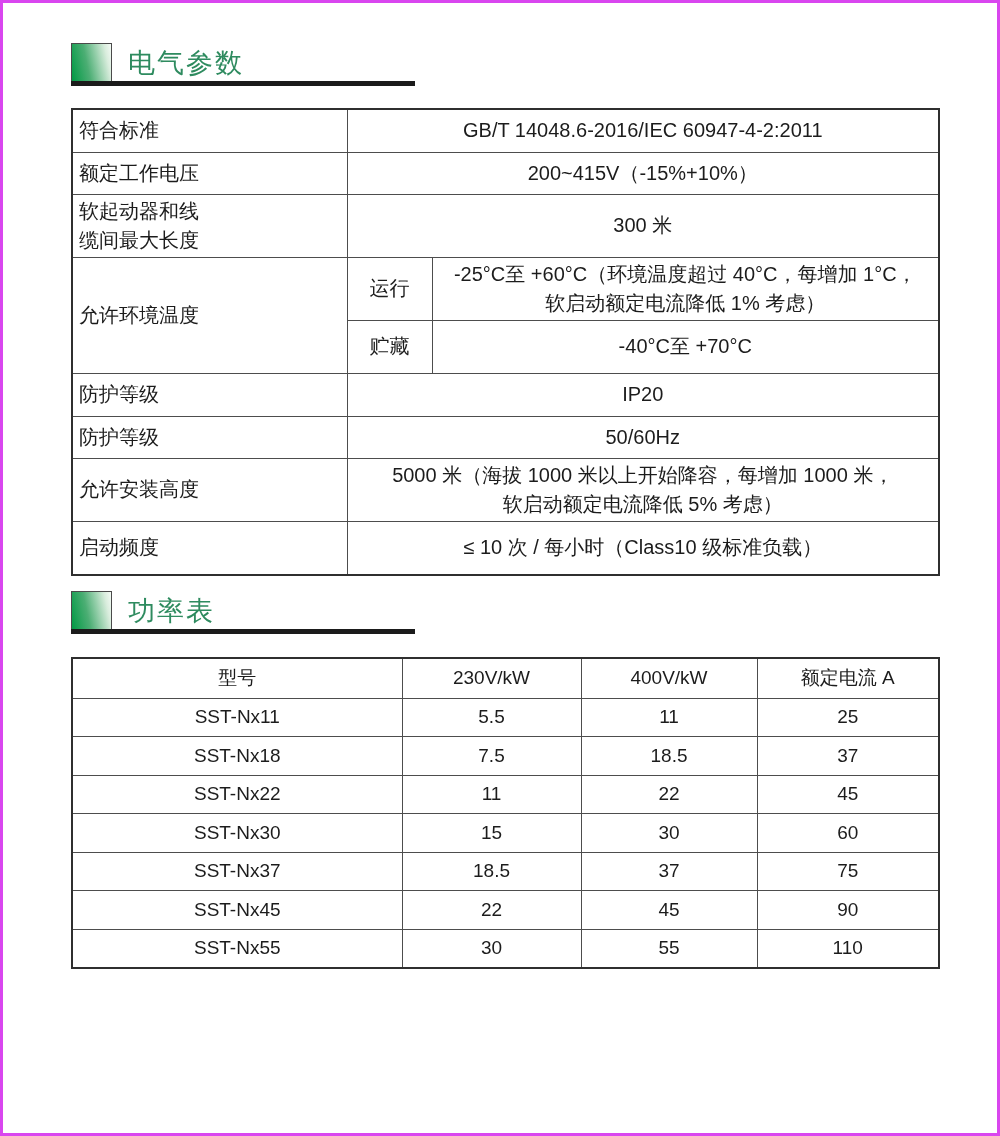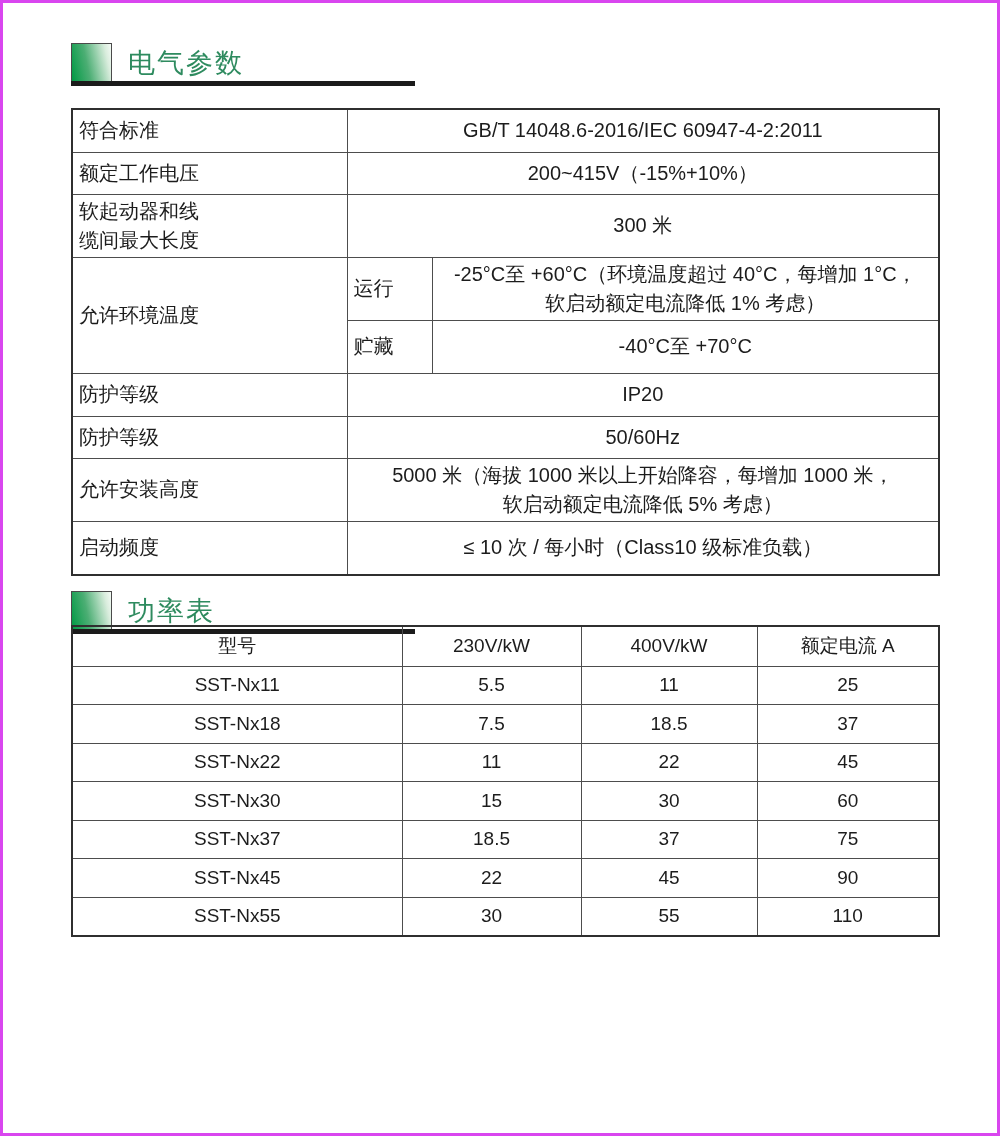--- a/index.html
+++ b/index.html
@@ -53,21 +53,21 @@
     border: 1px solid #4d4d4d;
     font-size: 20px;
     font-weight: normal;
     padding: 2px 6px;
     box-sizing: border-box;
     line-height: 1.45;
   }
   table.spec { border: 2px solid #2f2f2f; }
   td.lbl  { text-align: left;  padding-left: 12px; white-space: pre-line; }
   td.val  { text-align: center; white-space: pre-line; }
-  td.sub  { }
+  td.sub  { text-align: center; }
 
   
   .h43 { height: 43px; } .h42 { height: 42px; } .h60 { height: 60px; }
   .h62 { height: 62px; } .h53 { height: 53px; padding-left: 16px; } .h45 { height: 54px; }
 
   
   #power-table td { text-align: center; font-size: 19px; }
   #power-table tr.hdr td { height: 40px; }
   #power-table tr.row td { height: 38.5px; }
 </style>
@@ -127,21 +127,21 @@
       <td class="lbl">启动频度</td>
       <td class="val" colspan="2">≤ 10 次 / 每小时（Class10 级标准负载）</td>
     </tr>
   </tbody>
     </table>
 
   <div class="sec-square" style="left:68px; top:588px;"></div>
   <div class="sec-title" style="top:588px;">功率表</div>
   <div class="sec-bar" style="top:626px;"></div>
 
-  <table class="spec" id="power-table" style="top:622px;">
+  <table class="spec" id="power-table" style="top:654px;">
     <colgroup>
         <col style="width:330px">
         <col style="width:179px">
         <col style="width:176px">
         <col style="width:182px">
       </colgroup>
     <tbody>
         <tr class="hdr">
       <td>型号</td>
       <td>230V/kW</td>

